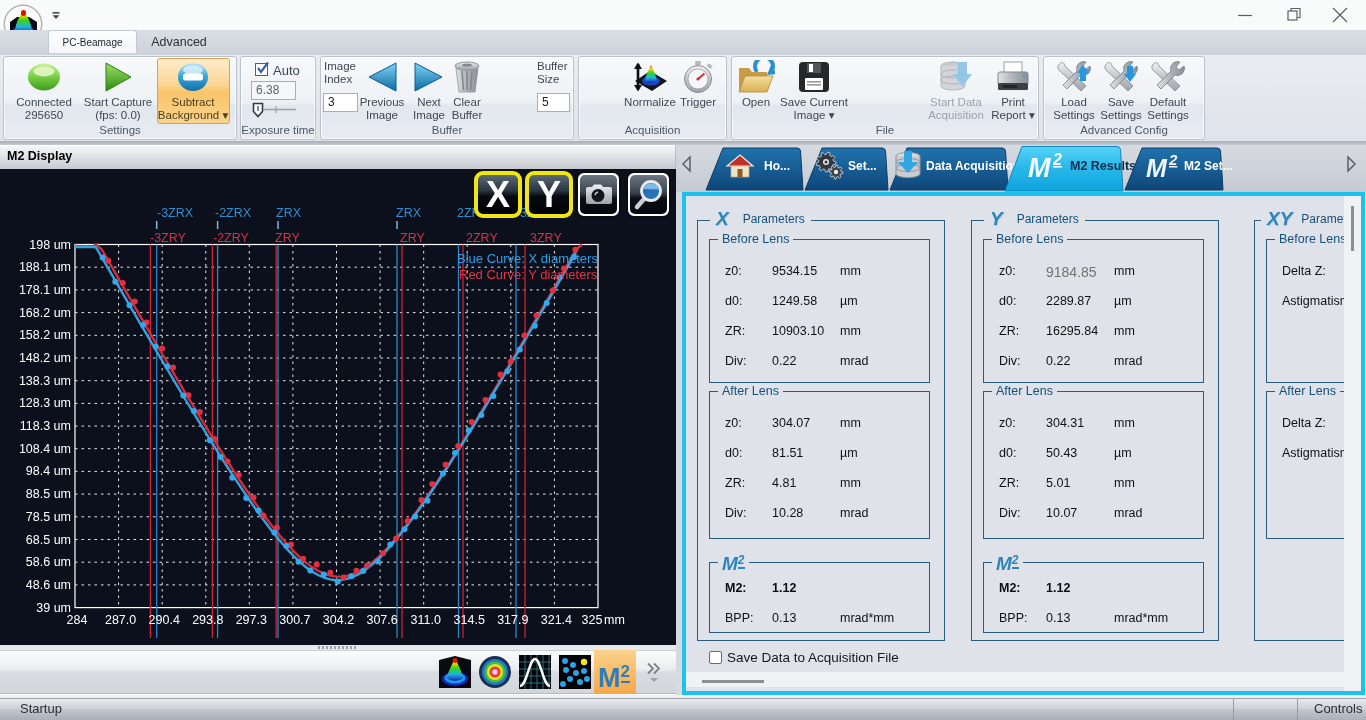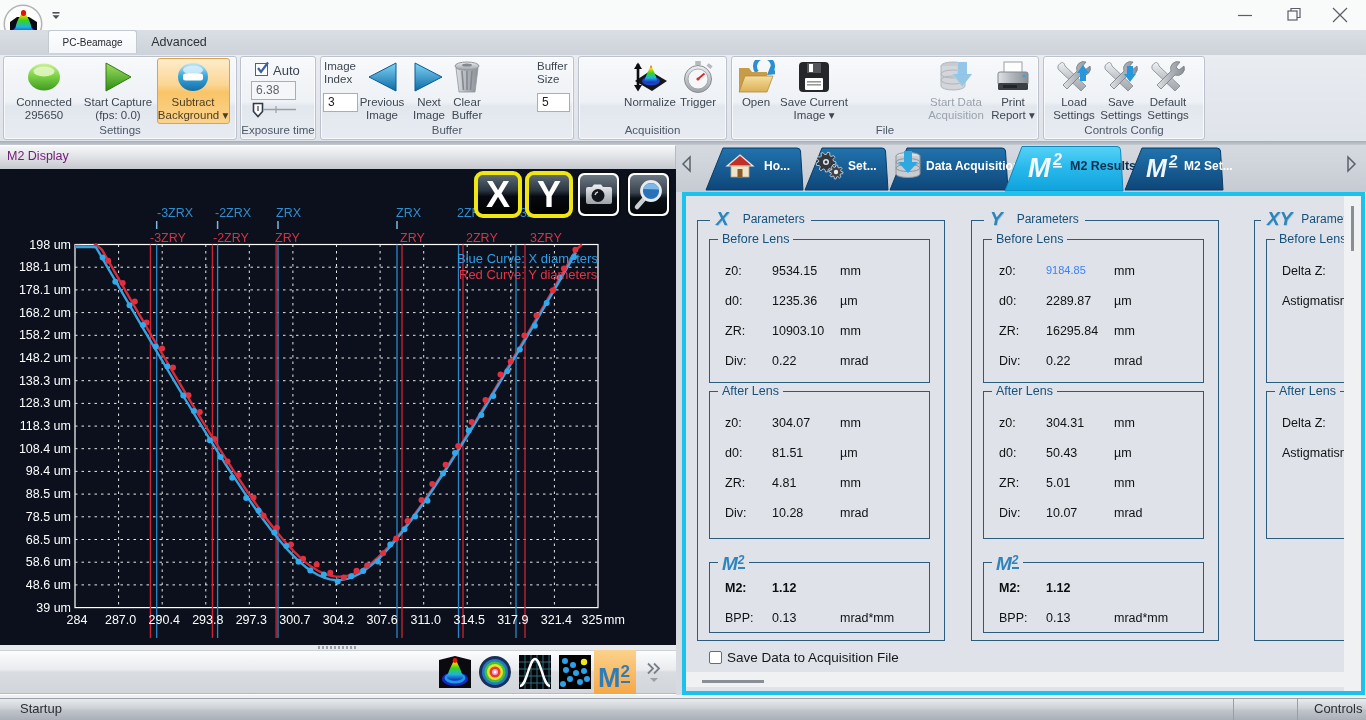--- a/index.html
+++ b/index.html
@@ -96,21 +96,21 @@
 <div class="grp" style="left:320px;width:254px">
       <div class="gl">Buffer</div>
     </div>
 <div class="grp" style="left:578px;width:149px">
       <div class="gl">Acquisition</div>
     </div>
 <div class="grp" style="left:731px;width:308px">
       <div class="gl">File</div>
     </div>
 <div class="grp" style="left:1043px;width:162px">
-      <div class="gl">Controls Config</div>
+      <div class="gl">Advanced Config</div>
     </div>
 <div class="ritem" style="left:-16px;top:58px;width:120px">
       <div style="height:38px;display:flex;align-items:center;justify-content:center">
         <svg width="36" height="30" viewBox="0 0 36 30">
           <ellipse cx="18" cy="15" rx="16" ry="13.5" fill="url(#grn)"></ellipse>
           <ellipse cx="18" cy="9.5" rx="10.5" ry="5" fill="#e6f7c8" opacity="0.85"></ellipse>
         </svg>
       </div>
       <div class="cap" style="color:#3e4752">Connected<br>295650</div>
     </div>
@@ -287,21 +287,21 @@
       <div style="height:38px;display:flex;align-items:center;justify-content:center">
         <svg width="38" height="36" viewBox="0 0 38 36">
           <path d="M6 4 C2 6 2 10 5 12 L26 32 L31 27 L10 7 C9 3 7 3 6 4 Z" fill="url(#sil)" stroke="#84898f" stroke-width="0.8"></path>
           <path d="M31 3 A 7 7 0 0 0 22 12 L8 26 L12 30 L26 16 A 7 7 0 0 0 35 7 L30 11 L27 8 Z" fill="url(#sil2)" stroke="#777c82" stroke-width="0.8"></path>
         </svg>
       </div>
       <div class="cap" style="color:#3e4752">Default<br>Settings</div>
     </div>
 
 <div class="abs" style="left:0;top:145px;width:676px;height:24px;background:linear-gradient(#f6f7f8 0%,#dfe1e5 50%,#c6c9cf 100%);border-top:1px solid #fff;border-right:1px solid #b8bcc2"></div>
-<div class="abs" style="left:7px;top:149px;font-size:12.5px;font-weight:normal;color:#701a75">M2 Display</div>
+<div class="abs" style="left:7px;top:149px;font-size:12.5px;font-weight:bold;color:#000000">M2 Display</div>
 <div class="abs" style="left:0;top:169px;width:676px;height:476px;background:#0b101c"></div>
 <svg class="abs" style="left:0;top:169px" width="676" height="476" viewBox="0 0 676 476">
 <rect x="75" y="75.5" width="523" height="363.1" fill="none" stroke="#fff" stroke-width="1.2"></rect>
 <path d="M118.6 75.5 V438.6 M162.2 75.5 V438.6 M205.8 75.5 V438.6 M249.3 75.5 V438.6 M292.9 75.5 V438.6 M336.5 75.5 V438.6 M380.1 75.5 V438.6 M423.7 75.5 V438.6 M467.2 75.5 V438.6 M510.8 75.5 V438.6 M554.4 75.5 V438.6" stroke="#e8e8e8" stroke-width="1" stroke-dasharray="2.5,4" fill="none"></path>
 <path d="M75 98.2 H598 M75 120.9 H598 M75 143.6 H598 M75 166.3 H598 M75 189.0 H598 M75 211.7 H598 M75 234.4 H598 M75 257.1 H598 M75 279.7 H598 M75 302.4 H598 M75 325.1 H598 M75 347.8 H598 M75 370.5 H598 M75 393.2 H598 M75 415.9 H598" stroke="#e8e8e8" stroke-width="1" stroke-dasharray="2.5,4" fill="none"></path>
 <path d="M156.7 75.5 V469 M217.6 75.5 V469 M278 75.5 V469 M397 75.5 V469 M458.5 75.5 V469 M516 75.5 V469 " stroke="#2a87c8" stroke-width="1.3" fill="none"></path>
 <path d="M150.4 75.5 V469 M212.4 75.5 V469 M276.1 75.5 V469 M402 75.5 V469 M463 75.5 V469 M525 75.5 V469 " stroke="#cc2433" stroke-width="1.3" fill="none"></path>
 <path d="M156.7 52 V60 M217.6 52 V60 M278 52 V60 M397 52 V60 " stroke="#7ab8e0" stroke-width="1.5" fill="none"></path>
 <g font-size="12.5" fill="#2e8fd0" font-family="Liberation Sans">
         <text x="157" y="48">-3ZRX</text>
@@ -571,21 +571,21 @@
         <div class="abs" style="left:12px;top:-12px;height:20px;background:#dfe2e8;padding:0 6px;display:flex;align-items:center">
           <span style="font-weight:bold;font-size:19px;color:#2d85bb;font-style:italic;text-shadow:0.5px 0.5px 0 #9fc8e0">X</span>
           <span style="font-size:12px;color:#14517c;margin-left:14px">Parameters</span>
         </div>
         <div class="abs" style="left:11px;top:18px;width:221px;height:144px;border:1px solid #2c5c7d">
           <div class="abs" style="left:8px;top:-8px;background:#dfe2e8;padding:0 4px;font-size:12.5px;color:#14517c;line-height:15px">Before Lens</div>
           <div class="abs" style="left:15px;top:24px;font-size:12.5px;color:#101214">z0:</div>
           <div class="abs" style="left:62px;top:24px;font-size:12.5px;color:#101214">9534.15</div>
           <div class="abs" style="left:130px;top:24px;font-size:12.5px;color:#101214">mm</div>
           <div class="abs" style="left:15px;top:54px;font-size:12.5px;color:#101214">d0:</div>
-          <div class="abs" style="left:62px;top:54px;font-size:12.5px;color:#101214">1235.36</div>
+          <div class="abs" style="left:62px;top:54px;font-size:12.5px;color:#101214">1249.58</div>
           <div class="abs" style="left:130px;top:54px;font-size:12.5px;color:#101214">µm</div>
           <div class="abs" style="left:15px;top:84px;font-size:12.5px;color:#101214">ZR:</div>
           <div class="abs" style="left:62px;top:84px;font-size:12.5px;color:#101214">10903.10</div>
           <div class="abs" style="left:130px;top:84px;font-size:12.5px;color:#101214">mm</div>
           <div class="abs" style="left:15px;top:114px;font-size:12.5px;color:#101214">Div:</div>
           <div class="abs" style="left:62px;top:114px;font-size:12.5px;color:#101214">0.22</div>
           <div class="abs" style="left:130px;top:114px;font-size:12.5px;color:#101214">mrad</div>
         </div>
         <div class="abs" style="left:11px;top:170px;width:221px;height:148px;border:1px solid #2c5c7d">
           <div class="abs" style="left:8px;top:-8px;background:#dfe2e8;padding:0 4px;font-size:12.5px;color:#14517c;line-height:15px">After Lens</div>
@@ -612,21 +612,21 @@
         </div>
       </div>
       <div class="abs" style="left:285px;top:24px;width:248px;height:421px;border:1px solid #2c5c7d">
         <div class="abs" style="left:12px;top:-12px;height:20px;background:#dfe2e8;padding:0 6px;display:flex;align-items:center">
           <span style="font-weight:bold;font-size:19px;color:#2d85bb;font-style:italic;text-shadow:0.5px 0.5px 0 #9fc8e0">Y</span>
           <span style="font-size:12px;color:#14517c;margin-left:14px">Parameters</span>
         </div>
         <div class="abs" style="left:11px;top:18px;width:221px;height:144px;border:1px solid #2c5c7d">
           <div class="abs" style="left:8px;top:-8px;background:#dfe2e8;padding:0 4px;font-size:12.5px;color:#14517c;line-height:15px">Before Lens</div>
           <div class="abs" style="left:15px;top:24px;font-size:12.5px;color:#101214">z0:</div>
-          <div class="abs" style="left:62px;top:24px;font-size:11px;color:#3b82f6">9184.85</div>
+          <div class="abs" style="left:62px;top:24px;font-size:14px;color:#737373">9184.85</div>
           <div class="abs" style="left:130px;top:24px;font-size:12.5px;color:#101214">mm</div>
           <div class="abs" style="left:15px;top:54px;font-size:12.5px;color:#101214">d0:</div>
           <div class="abs" style="left:62px;top:54px;font-size:12.5px;color:#101214">2289.87</div>
           <div class="abs" style="left:130px;top:54px;font-size:12.5px;color:#101214">µm</div>
           <div class="abs" style="left:15px;top:84px;font-size:12.5px;color:#101214">ZR:</div>
           <div class="abs" style="left:62px;top:84px;font-size:12.5px;color:#101214">16295.84</div>
           <div class="abs" style="left:130px;top:84px;font-size:12.5px;color:#101214">mm</div>
           <div class="abs" style="left:15px;top:114px;font-size:12.5px;color:#101214">Div:</div>
           <div class="abs" style="left:62px;top:114px;font-size:12.5px;color:#101214">0.22</div>
           <div class="abs" style="left:130px;top:114px;font-size:12.5px;color:#101214">mrad</div>

